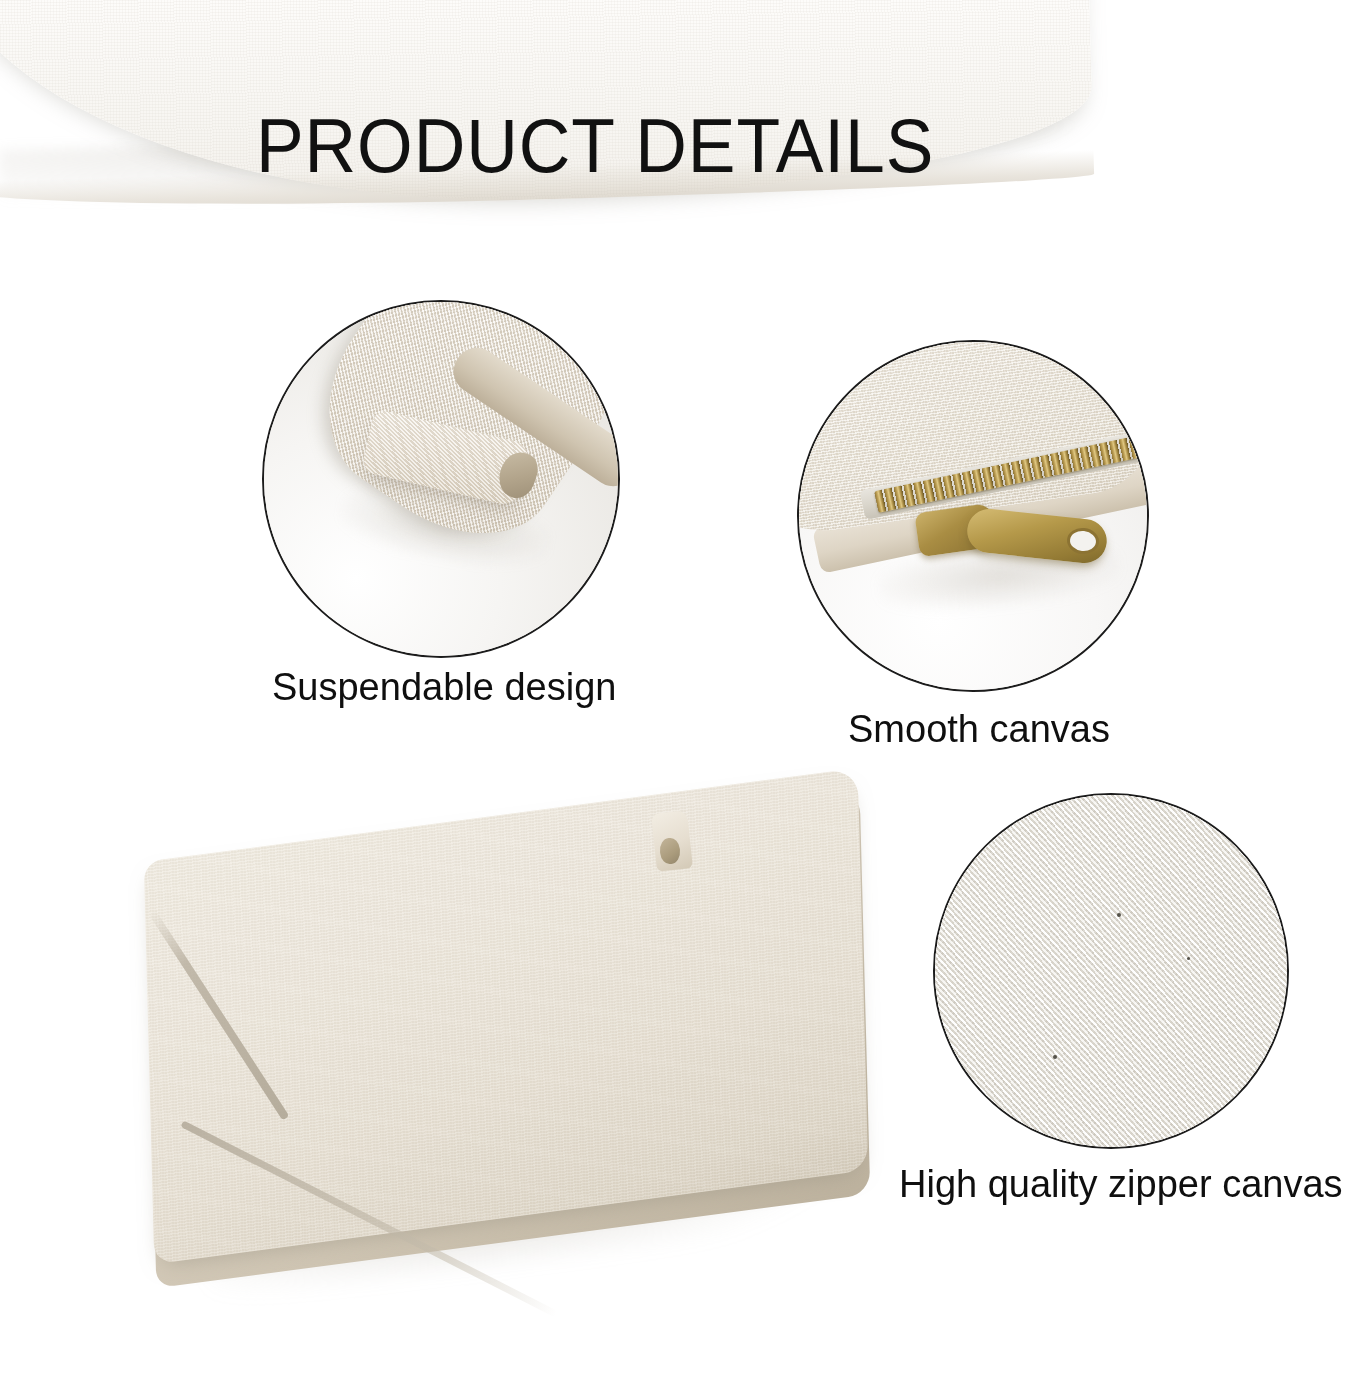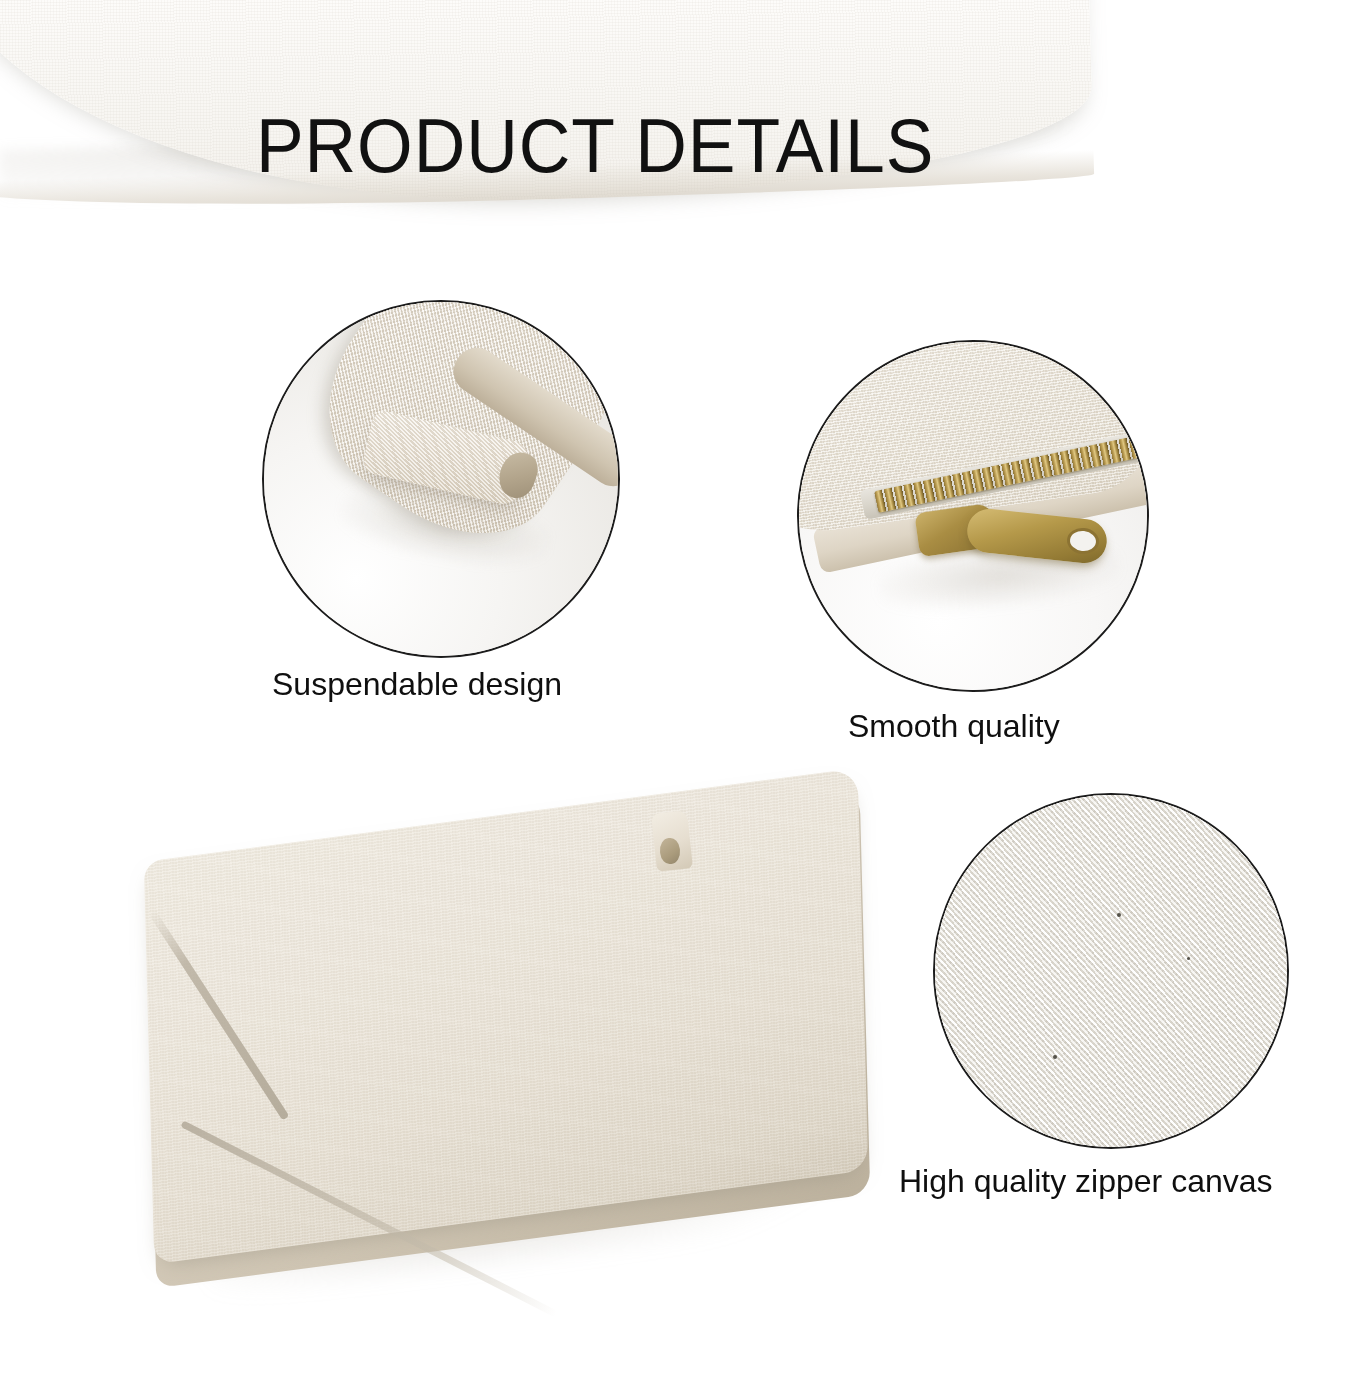--- a/index.html
+++ b/index.html
@@ -96,21 +96,21 @@
   }
   .circle {
     position: relative;
     border-radius: 50%;
     border: 2px solid #1c1c1c;
     overflow: hidden;
     background: #f4f3f1;
   }
   .caption {
     position: absolute;
-    font-size: 32px;
+    font-size: 38px;
     line-height: 1.05;
     color: #0f0f0f;
     font-weight: 400;
     white-space: nowrap;
     font-family: "Liberation Sans", "DejaVu Sans", sans-serif;
   }
 
   
   #feature-suspendable { left: 262px; top: 300px; }
   #feature-suspendable .circle { width: 354px; height: 354px; }
@@ -444,21 +444,21 @@
       <div class="c2-bg"></div>
       <div class="c2-shadow"></div>
       <div class="c2-tapelow"></div>
       <div class="c2-body"></div>
       <div class="c2-tape"></div>
       <div class="c2-teeth"></div>
       <div class="c2-slider"></div>
       <div class="c2-pull"></div>
       <div class="c2-pull-hole"></div>
     </div>
-    <div class="caption" id="caption-zipper">Smooth quality</div>
+    <div class="caption" id="caption-zipper">Smooth canvas</div>
   </div>
 
   <div class="feature" id="feature-canvas">
     <div class="circle">
       <div class="c3-bg"></div>
       <div class="c3-speck" style="left:182px;top:118px;"></div>
       <div class="c3-speck" style="left:252px;top:162px;width:3px;height:3px;"></div>
       <div class="c3-speck" style="left:118px;top:260px;"></div>
       <div class="c3-speck" style="left:280px;top:318px;width:3px;height:3px;"></div>
     </div>

